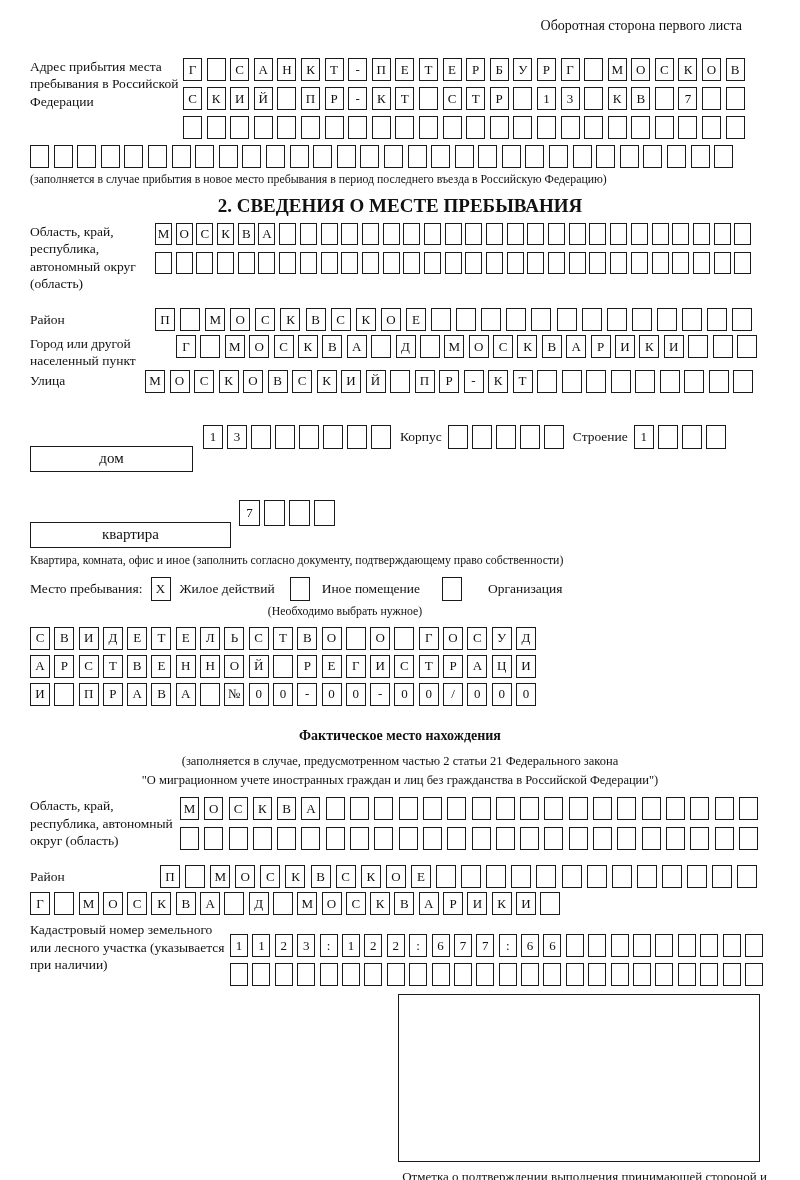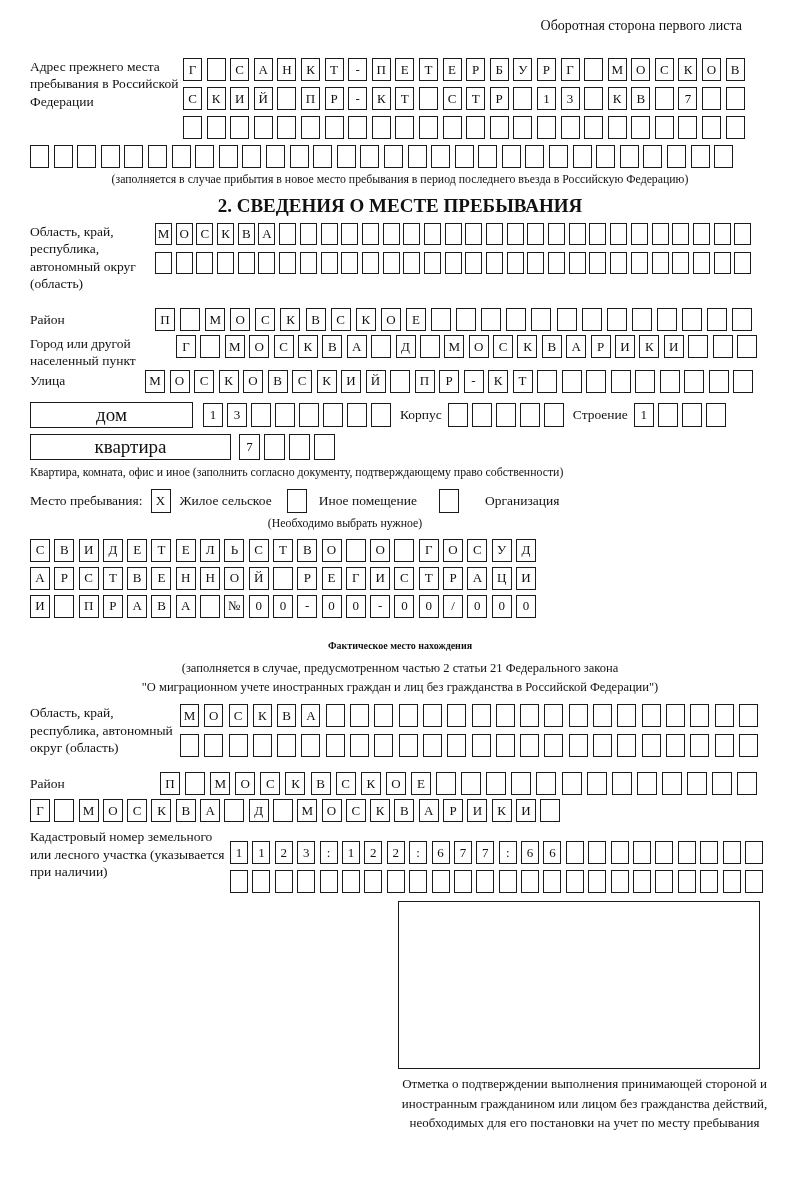--- a/index.html
+++ b/index.html
@@ -23,42 +23,42 @@
   .reg2{--bw:17px;--bh:22px;--gap:3.7px;}
   .dist2{--bw:20px;--bh:23px;--gap:5.1px;}
   .city2{--bw:20px;--bh:23px;--gap:4.4px;}
   .street2{--bw:20px;--bh:23px;--gap:4.5px;}
   .hc{--bw:20px;--bh:24px;--gap:4px;}
   .doc{--bw:20px;--bh:23px;--gap:4.3px;}
   .reg3{--bw:19px;--bh:23px;--gap:5.3px;}
   .city3{--bw:20px;--bh:23px;--gap:4.3px;}
   .cad{--bw:18px;--bh:23px;--gap:4.4px;}
   .caption{font-size:11.8px;}
-  .center{text-align:center;}
+  .center{}
   .sec-title{font-weight:bold;font-size:19px;text-align:center;margin:8px 0 6px 0;}
-  .sub-title{font-weight:bold;font-size:10px;text-align:center;}
+  .sub-title{font-weight:bold;font-size:14px;text-align:center;}
   .labelbox{
     display:inline-flex;align-items:center;justify-content:center;flex:0 0 auto;
-    border:1.6px solid #1b1b1b;box-sizing:border-box;font-size:19px;background:#fff;
+    border:1.6px solid #1b1b1b;box-sizing:border-box;font-size:15px;background:#fff;margin-top:44px;
   }
   .inline-lbl{font-size:13.5px;}
   .stamp-wrap{margin-left:362px;width:385px;}
   .stamp-box{width:362px;height:168px;border:1.7px solid #1b1b1b;box-sizing:border-box;margin-left:6px;}
   .stamp-cap{font-size:13px;text-align:center;line-height:1.5;margin-top:5px;}
   .notes{font-size:12.5px;text-align:center;line-height:1.55;}
 </style>
 </head>
 <body>
 
 <div class="page">
 
   <div class="top-note">Оборотная сторона первого листа</div>
 
   <div class="frow" style="margin-top:24px;">
-    <div class="lblcol" style="width:153px;">Адрес прежнего места пребывания в Российской Федерации</div>
+    <div class="lblcol" style="width:153px;">Адрес прибытия места пребывания в Российской Федерации</div>
     <div class="rows">
       <div class="bxr s1">
           <span class="cbox">Г</span>
           <span class="cbox"></span>
           <span class="cbox">С</span>
           <span class="cbox">А</span>
           <span class="cbox">Н</span>
           <span class="cbox">К</span>
           <span class="cbox">Т</span>
           <span class="cbox">-</span>
@@ -364,21 +364,21 @@
         <span class="cbox"></span>
         <span class="cbox"></span>
         <span class="cbox"></span>
       </div>
   </div>
   <div class="caption" style="margin-top:5px;">Квартира, комната, офис и иное (заполнить согласно документу, подтверждающему право собственности)</div>
 
   <div class="frow" style="margin-top:9px;align-items:center;">
     <div class="inline-lbl">Место пребывания:</div>
     <div class="cbox" style="margin-left:8px;--bw:20px;--bh:24px;">X</div>
-    <div class="inline-lbl" style="margin-left:9px;">Жилое сельское</div>
+    <div class="inline-lbl" style="margin-left:9px;">Жилое действий</div>
     <div class="cbox" style="margin-left:15px;--bw:20px;--bh:24px;"></div>
     <div class="inline-lbl" style="margin-left:12px;">Иное помещение</div>
     <div class="cbox" style="margin-left:22px;--bw:20px;--bh:24px;"></div>
     <div class="inline-lbl" style="margin-left:26px;">Организация</div>
   </div>
   <div class="caption" style="width:630px;text-align:center;margin-top:3px;">(Необходимо выбрать нужное)</div>
 
   <div class="frow" style="margin-top:8px;">
     <div class="rows" style="gap:5px;">
       <div class="bxr doc">

